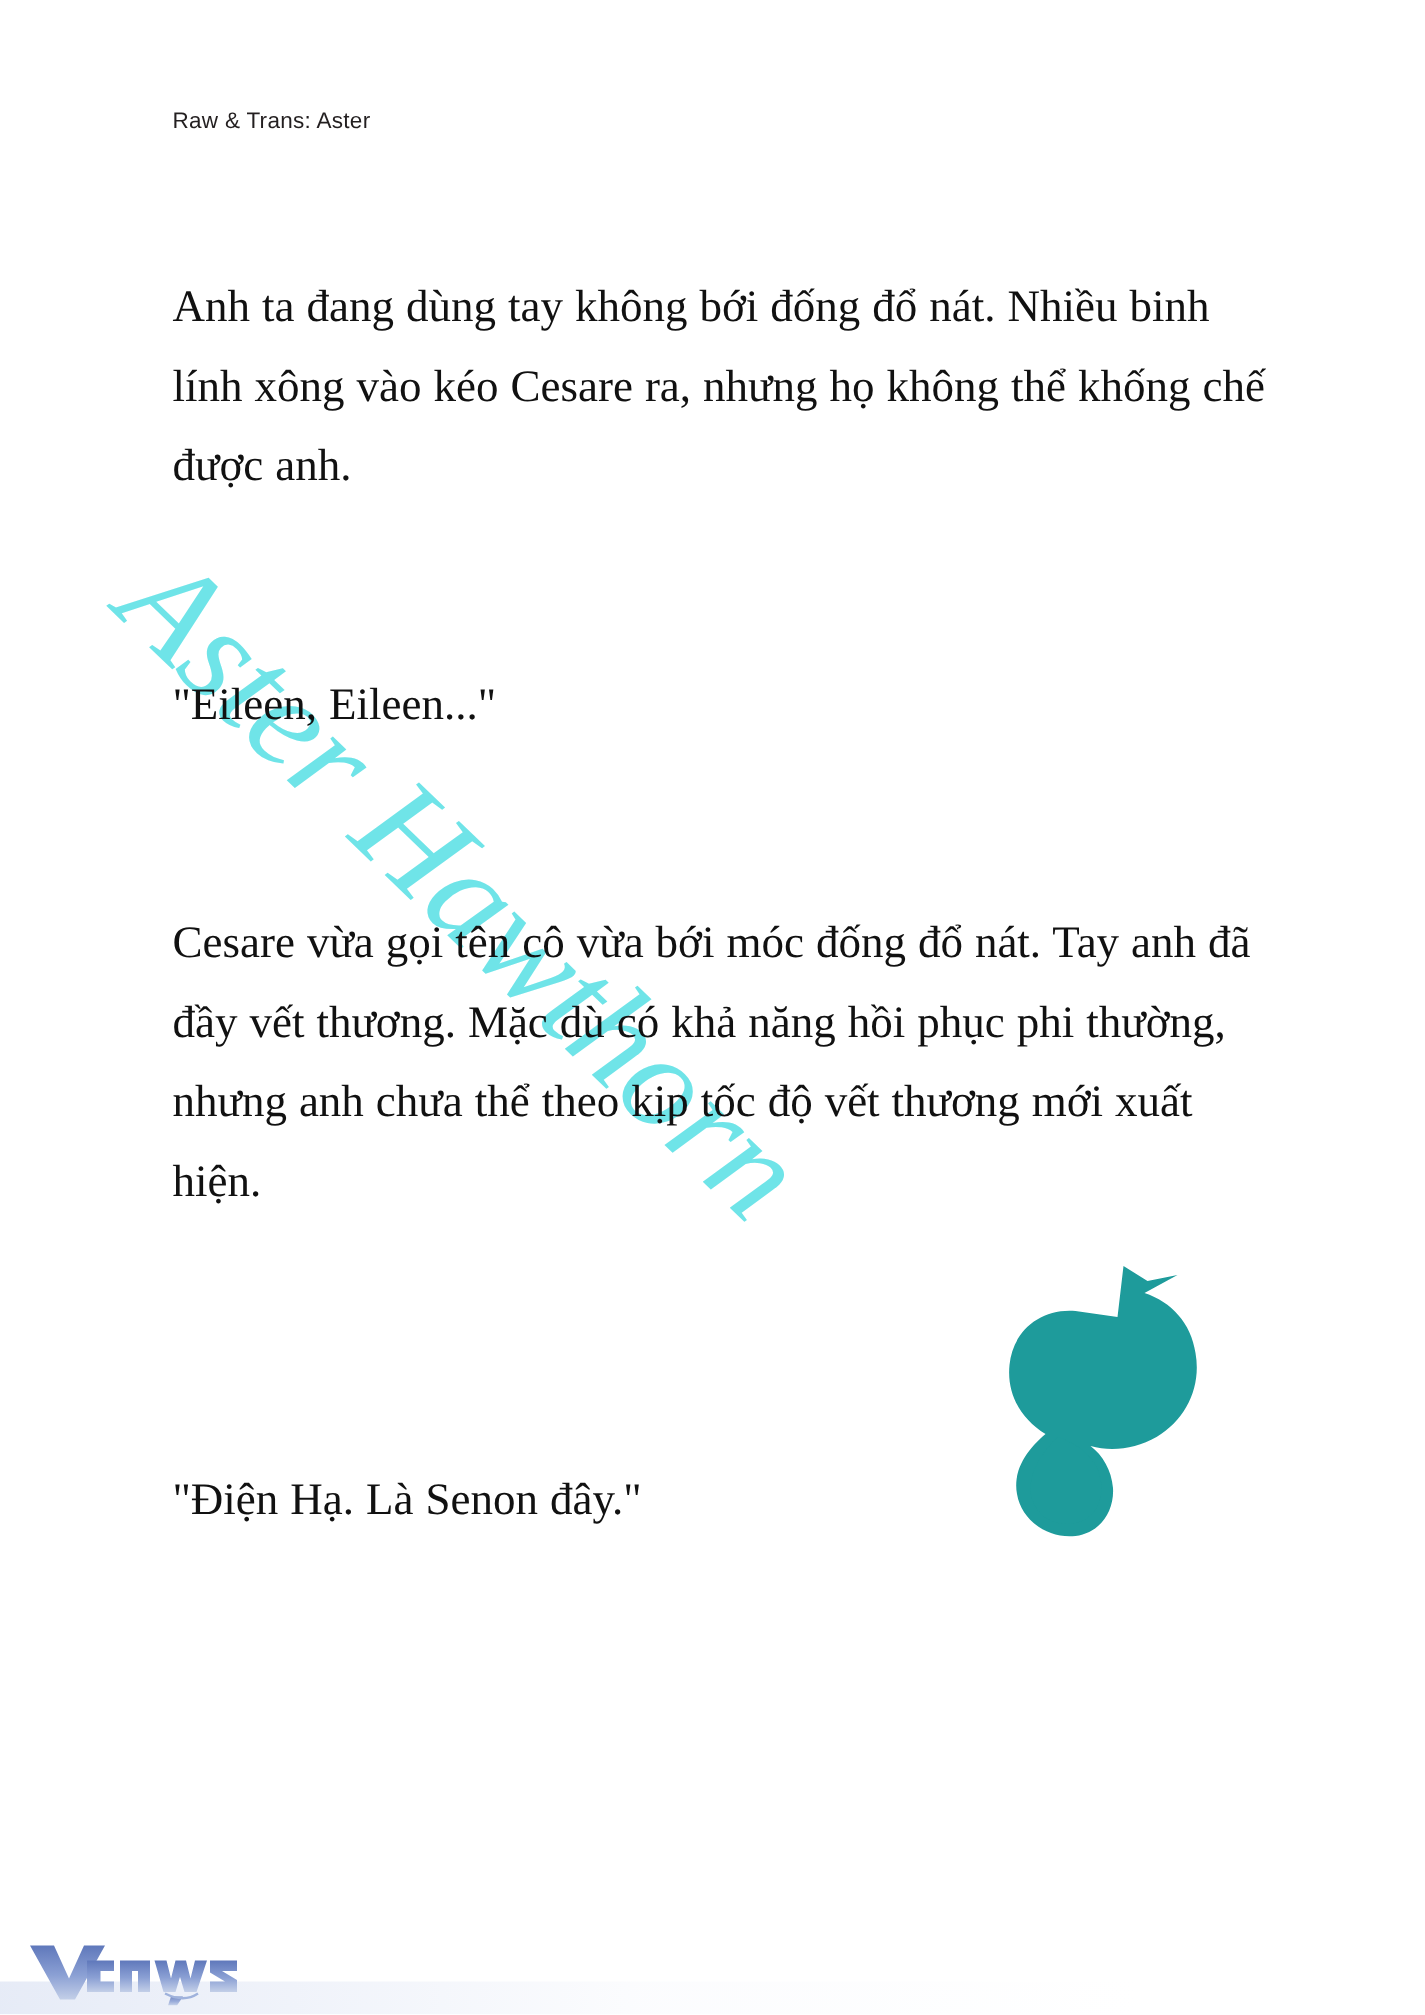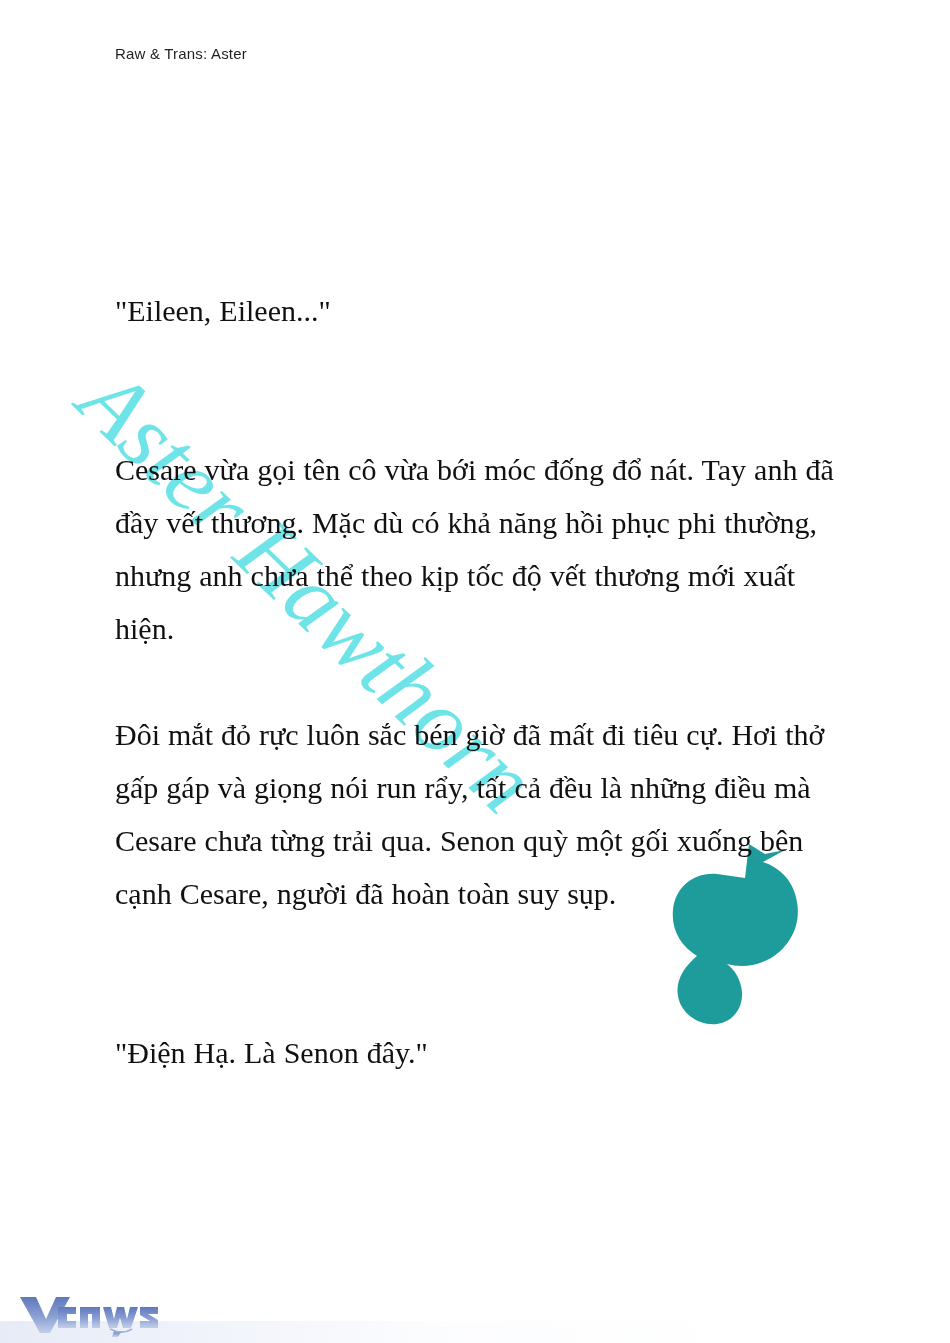--- a/index.html
+++ b/index.html
@@ -13,21 +13,21 @@
     width: 950px;
     height: 1343px;
     background: #ffffff;
     overflow: hidden;
     font-family: "Liberation Serif", "DejaVu Serif", serif;
   }
 
   
   .page-header {
     position: absolute;
-    top: 45px;
+    top: 72px;
     left: 115px;
     font-family: "Liberation Sans", "DejaVu Sans", sans-serif;
     font-size: 15px;
     color: #231f20;
     letter-spacing: 0.2px;
     white-space: nowrap;
   }
 
   
   .watermark {
@@ -124,26 +124,26 @@
                  C40 128 30 142 33 158 C36 176 54 188 72 186 C88 184 98 170 97 154
                  C96 142 90 132 82 126 C96 130 112 128 126 120 C146 108 156 86 152 64
                  C149 44 136 30 118 24 L140 12 L120 16 L104 6 Z"></path>
         <path d="M60 120 C46 134 38 150 44 164 C50 178 68 182 80 174
                  C90 167 92 152 86 140 C81 130 70 123 60 120 Z"></path>
       </g>
     </svg>
   </div>
 
   <div class="content">
+    <p class="para">Anh ta đang dùng tay không bới đống đổ nát. Nhiều binh lính xông vào kéo Cesare ra, nhưng họ không thể khống chế được anh.</p>
     <div class="gap-2"></div>
     <p class="para">"Eileen, Eileen..."</p>
     <div class="gap-2"></div>
     <p class="para">Cesare vừa gọi tên cô vừa bới móc đống đổ nát. Tay anh đã đầy vết thương. Mặc dù có khả năng hồi phục phi thường, nhưng anh chưa thể theo kịp tốc độ vết thương mới xuất hiện.</p>
     <div class="gap-1"></div>
-    <p class="para">Đôi mắt đỏ rực luôn sắc bén giờ đã mất đi tiêu cự. Hơi thở gấp gáp và giọng nói run rẩy, tất cả đều là những điều mà Cesare chưa từng trải qua. Senon quỳ một gối xuống bên cạnh Cesare, người đã hoàn toàn suy sụp.</p>
     <div class="gap-2"></div>
     <p class="para">"Điện Hạ. Là Senon đây."</p>
   </div>
 
   <div class="footer">
     <div class="footer-band"></div>
     <div class="logo">
       <svg viewBox="0 0 150 48" xmlns="http://www.w3.org/2000/svg" aria-hidden="true">
         <defs>
           <linearGradient id="lg" x1="0" y1="0" x2="0" y2="1">

